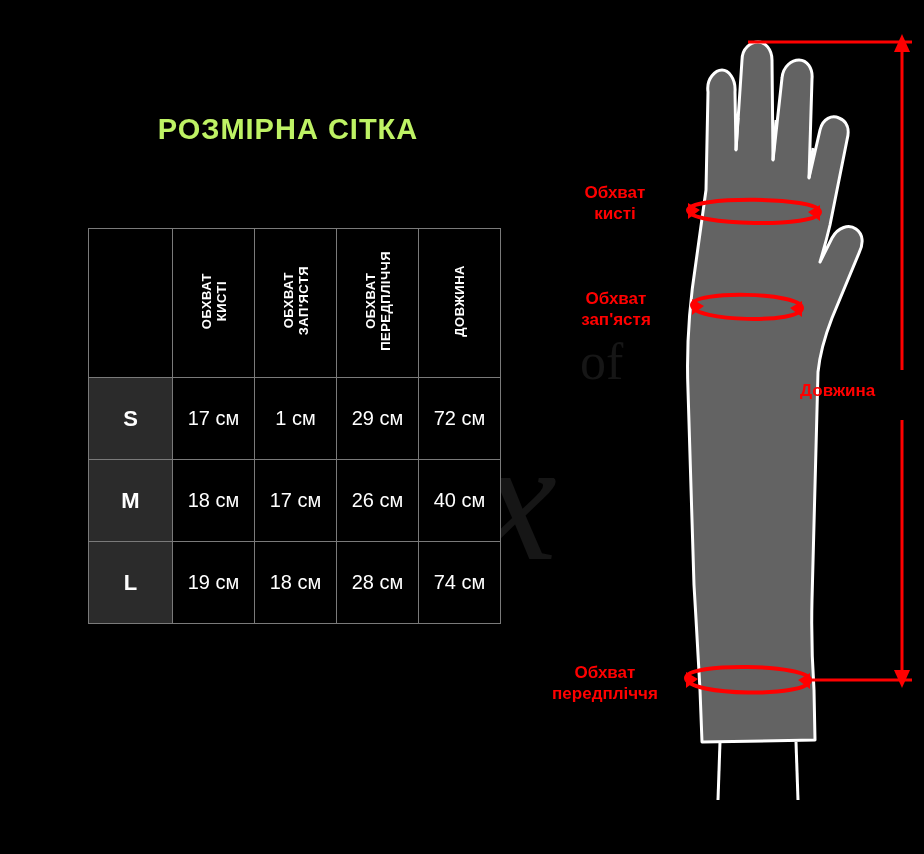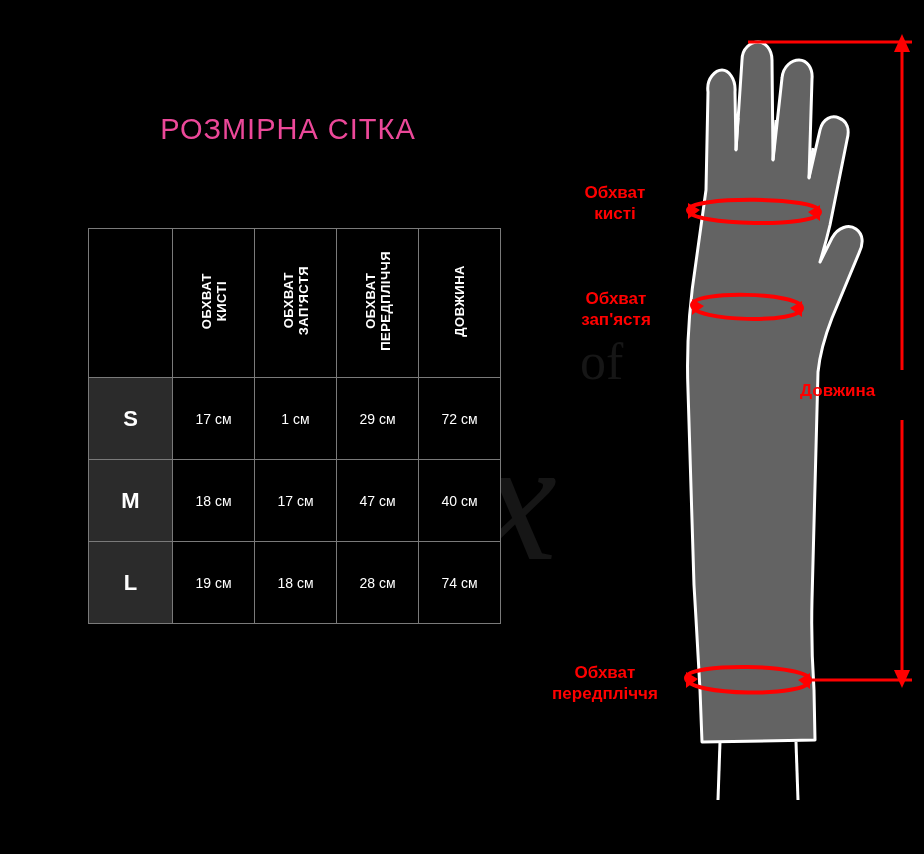--- a/index.html
+++ b/index.html
@@ -65,23 +65,23 @@
   }
 
   
   .title {
     position: absolute;
     left: 88px;
     top: 113px;
     width: 400px;
     text-align: center;
     font-size: 29px;
-    font-weight: normal;
+    font-weight: bold;
     letter-spacing: 1px;
-    color: #ec4899;
+    color: #bef264;
     z-index: 5;
   }
 
   
   .table-wrap {
     position: absolute;
     left: 88px;
     top: 228px;
     z-index: 5;
   }
@@ -112,21 +112,21 @@
     font-size: 13px;
     font-weight: bold;
     letter-spacing: 0.5px;
     line-height: 15px;
     display: inline-block;
     text-align: center;
     white-space: pre-line;
   }
   .body-row td {
     height: 81px;
-    font-size: 14px;
+    font-size: 20px;
   }
   .body-row td.size-cell {
     background: #2b2b2b;
     font-size: 22px;
     font-weight: bold;
   }
 
   
   .illus {
     position: absolute;
@@ -189,21 +189,21 @@
         <td class="size-cell">S</td>
         <td>17 см</td>
         <td>1 см</td>
         <td>29 см</td>
         <td>72 см</td>
       </tr>
       <tr class="body-row">
         <td class="size-cell">M</td>
         <td>18 см</td>
         <td>17 см</td>
-        <td>47 см</td>
+        <td>26 см</td>
         <td>40 см</td>
       </tr>
       <tr class="body-row">
         <td class="size-cell">L</td>
         <td>19 см</td>
         <td>18 см</td>
         <td>28 см</td>
         <td>74 см</td>
       </tr>
     </tbody>

